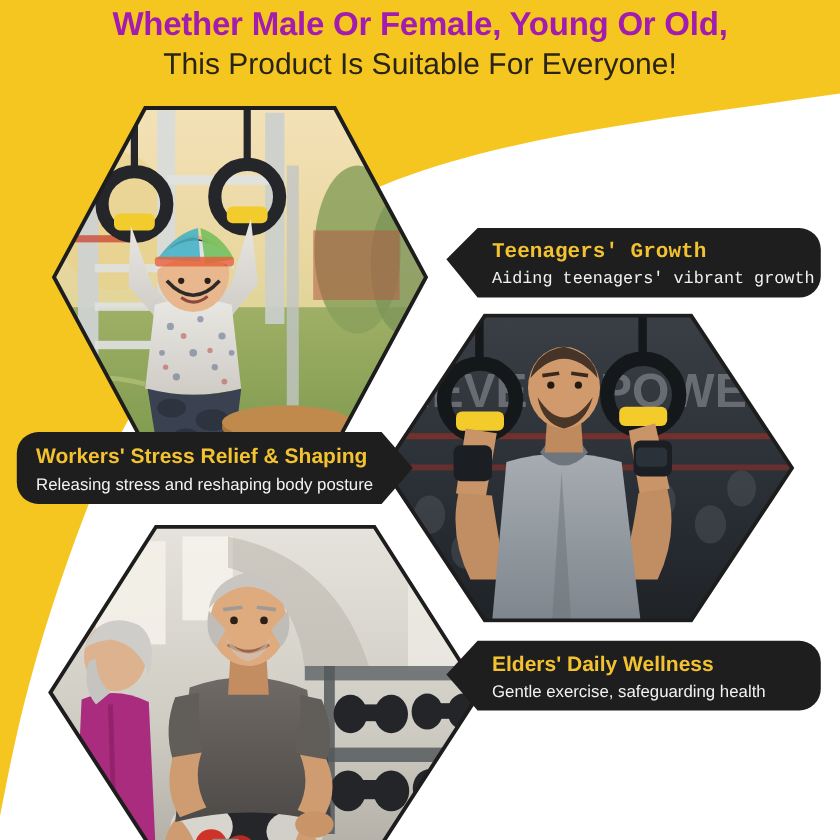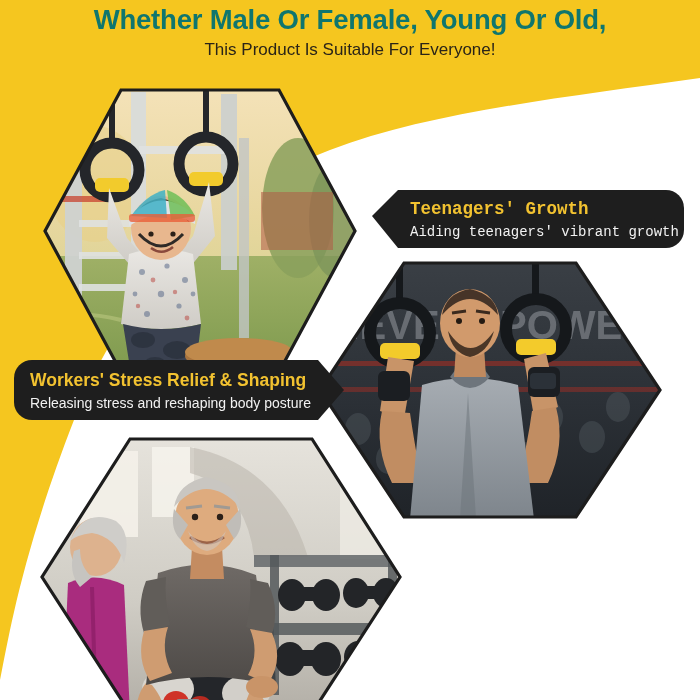--- a/index.html
+++ b/index.html
@@ -33,27 +33,27 @@
     position: absolute;
     left: 0;
     top: 4px;
     width: 700px;
     text-align: center;
     z-index: 6;
   }
   .headline-main {
     font-size: 27.5px;
     font-weight: bold;
-    color: #0f766e;
+    color: #a21caf;
     letter-spacing: -0.2px;
     line-height: 1.18;
     white-space: nowrap;
   }
   .headline-sub {
-    font-size: 17px;
+    font-size: 25px;
     font-weight: normal;
     color: #2a2418;
     line-height: 1.25;
     margin-top: 3px;
     white-space: nowrap;
   }
 
   
   .hex {
     position: absolute;
@@ -384,14 +384,22 @@
 
   <div class="badge" style="left:14px; top:358px;">
     <svg width="330" height="64" viewBox="0 0 330 64">
       <path d="M330,32 L304,2 L18,2 A18,18 0 0 0 0,20 L0,44
                A18,18 0 0 0 18,62 L304,62 Z" fill="#1e1e1e"></path>
       <text class="badge-title" x="16" y="28">Workers' Stress Relief &amp; Shaping</text>
       <text class="badge-desc" x="16" y="50">Releasing stress and reshaping body posture</text>
     </svg>
   </div>
 
+  <div class="badge" style="left:372px; top:530px;">
+    <svg width="312" height="64" viewBox="0 0 312 64">
+      <path d="M0,32 L26,4 L294,4 A18,18 0 0 1 312,22 L312,44
+               A18,18 0 0 1 294,62 L26,62 Z" fill="#1e1e1e"></path>
+      <text class="badge-title" x="38" y="29">Elders' Daily Wellness</text>
+      <text class="badge-desc" x="38" y="51">Gentle exercise, safeguarding health</text>
+    </svg>
+  </div>
 
 </div>
 
 </body></html>

